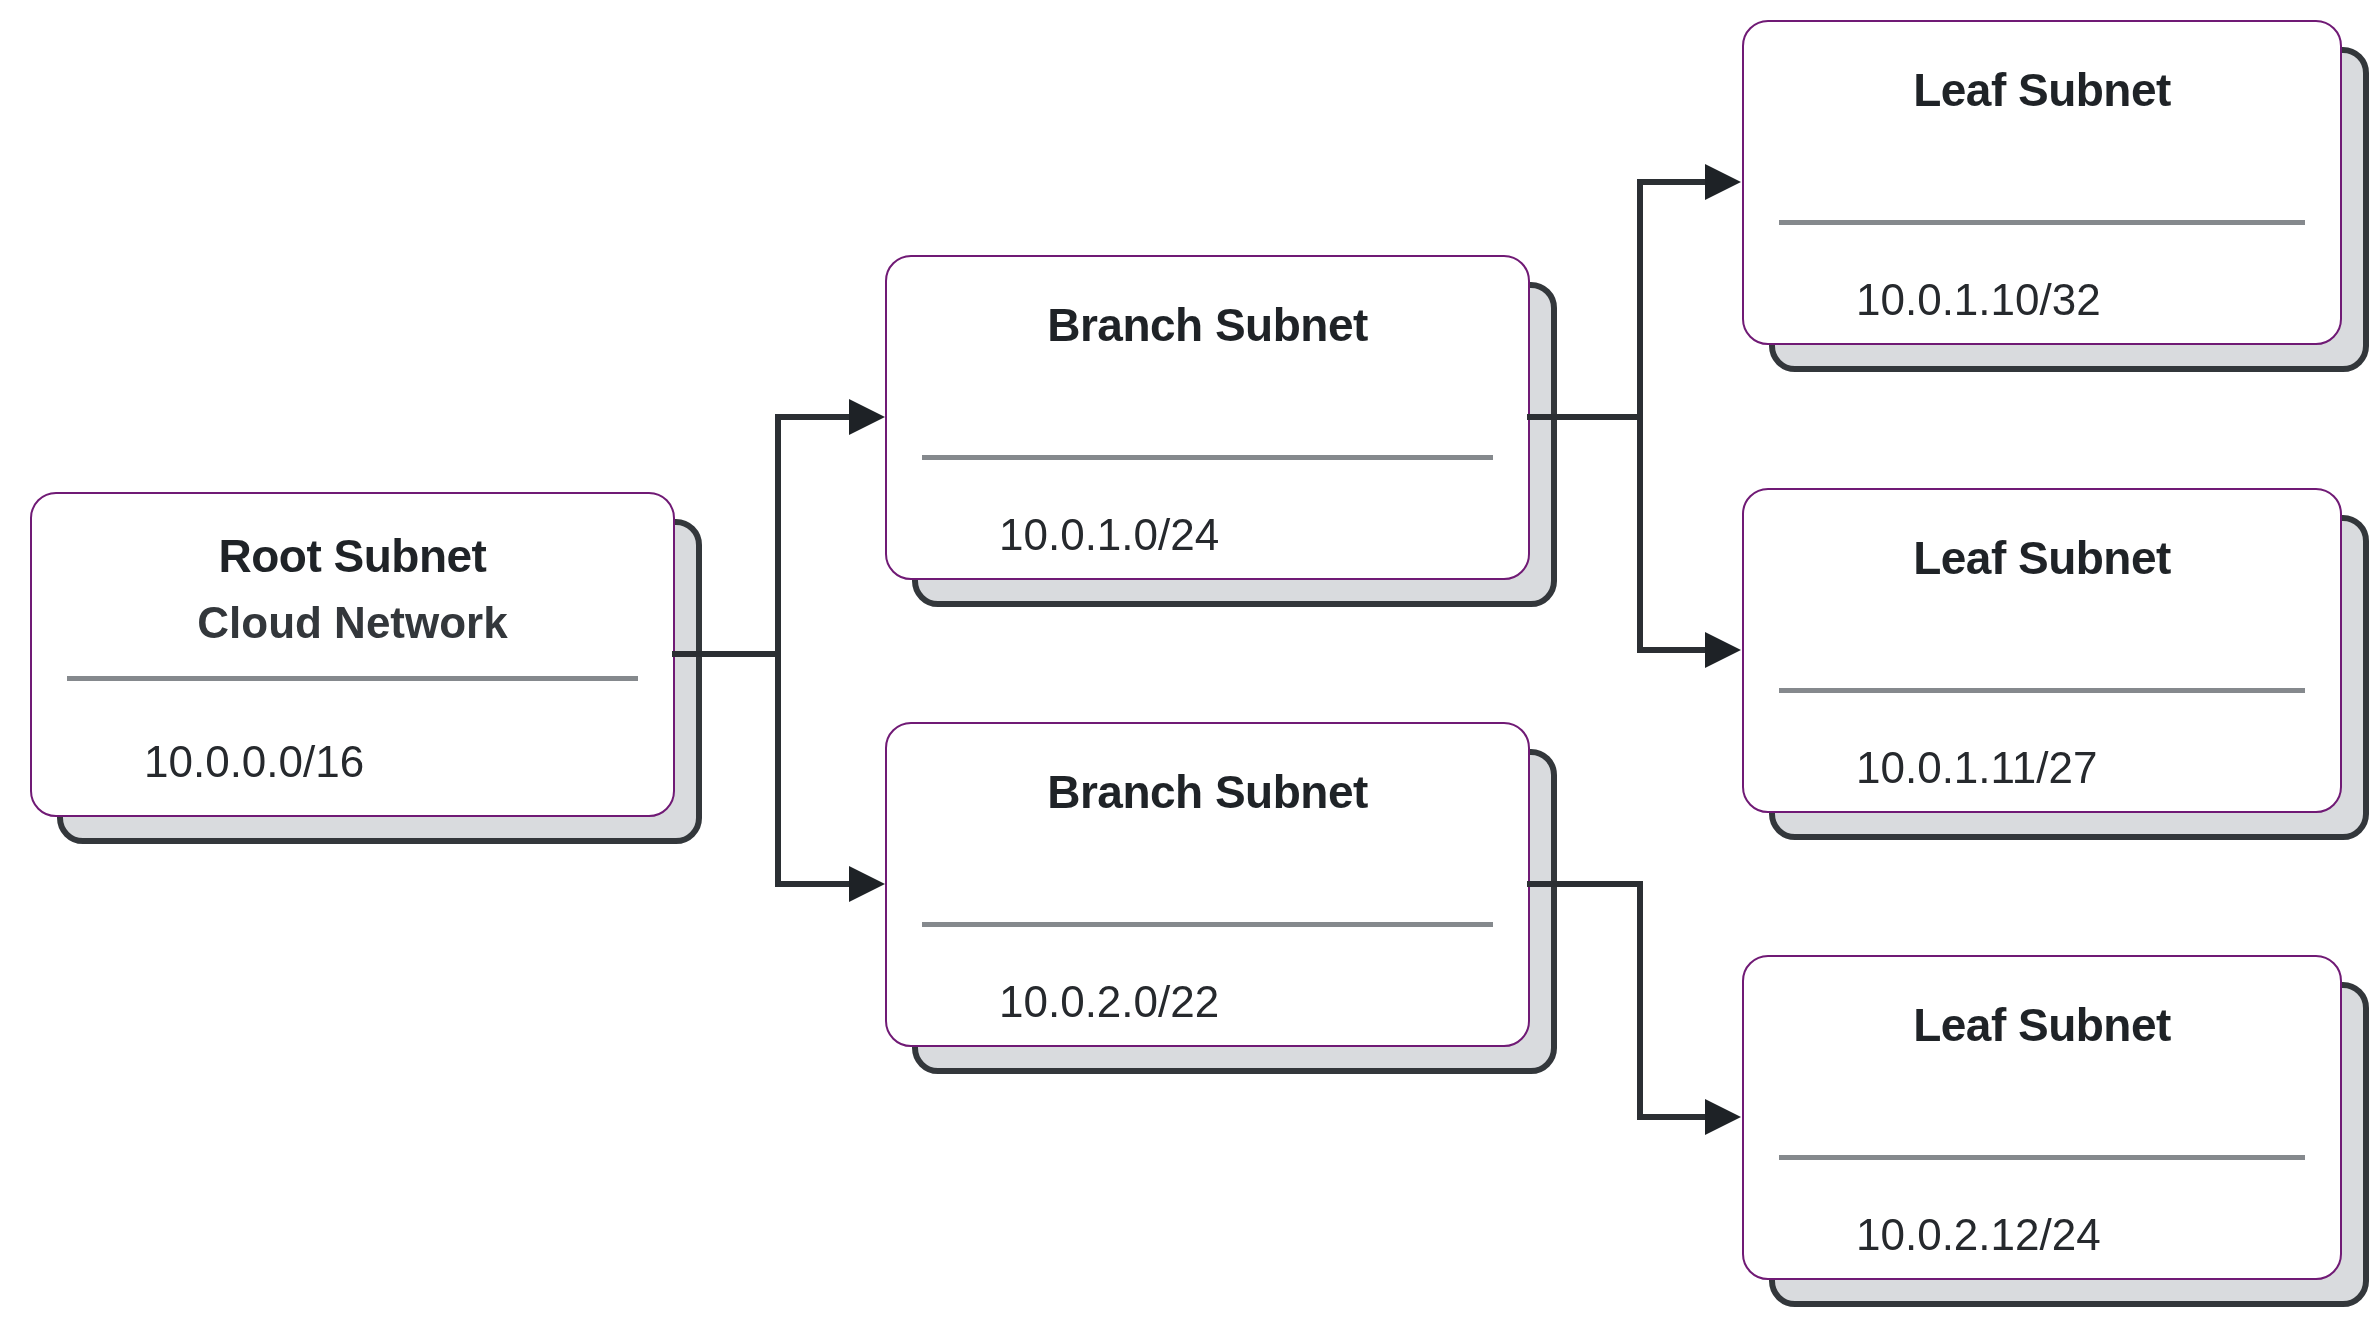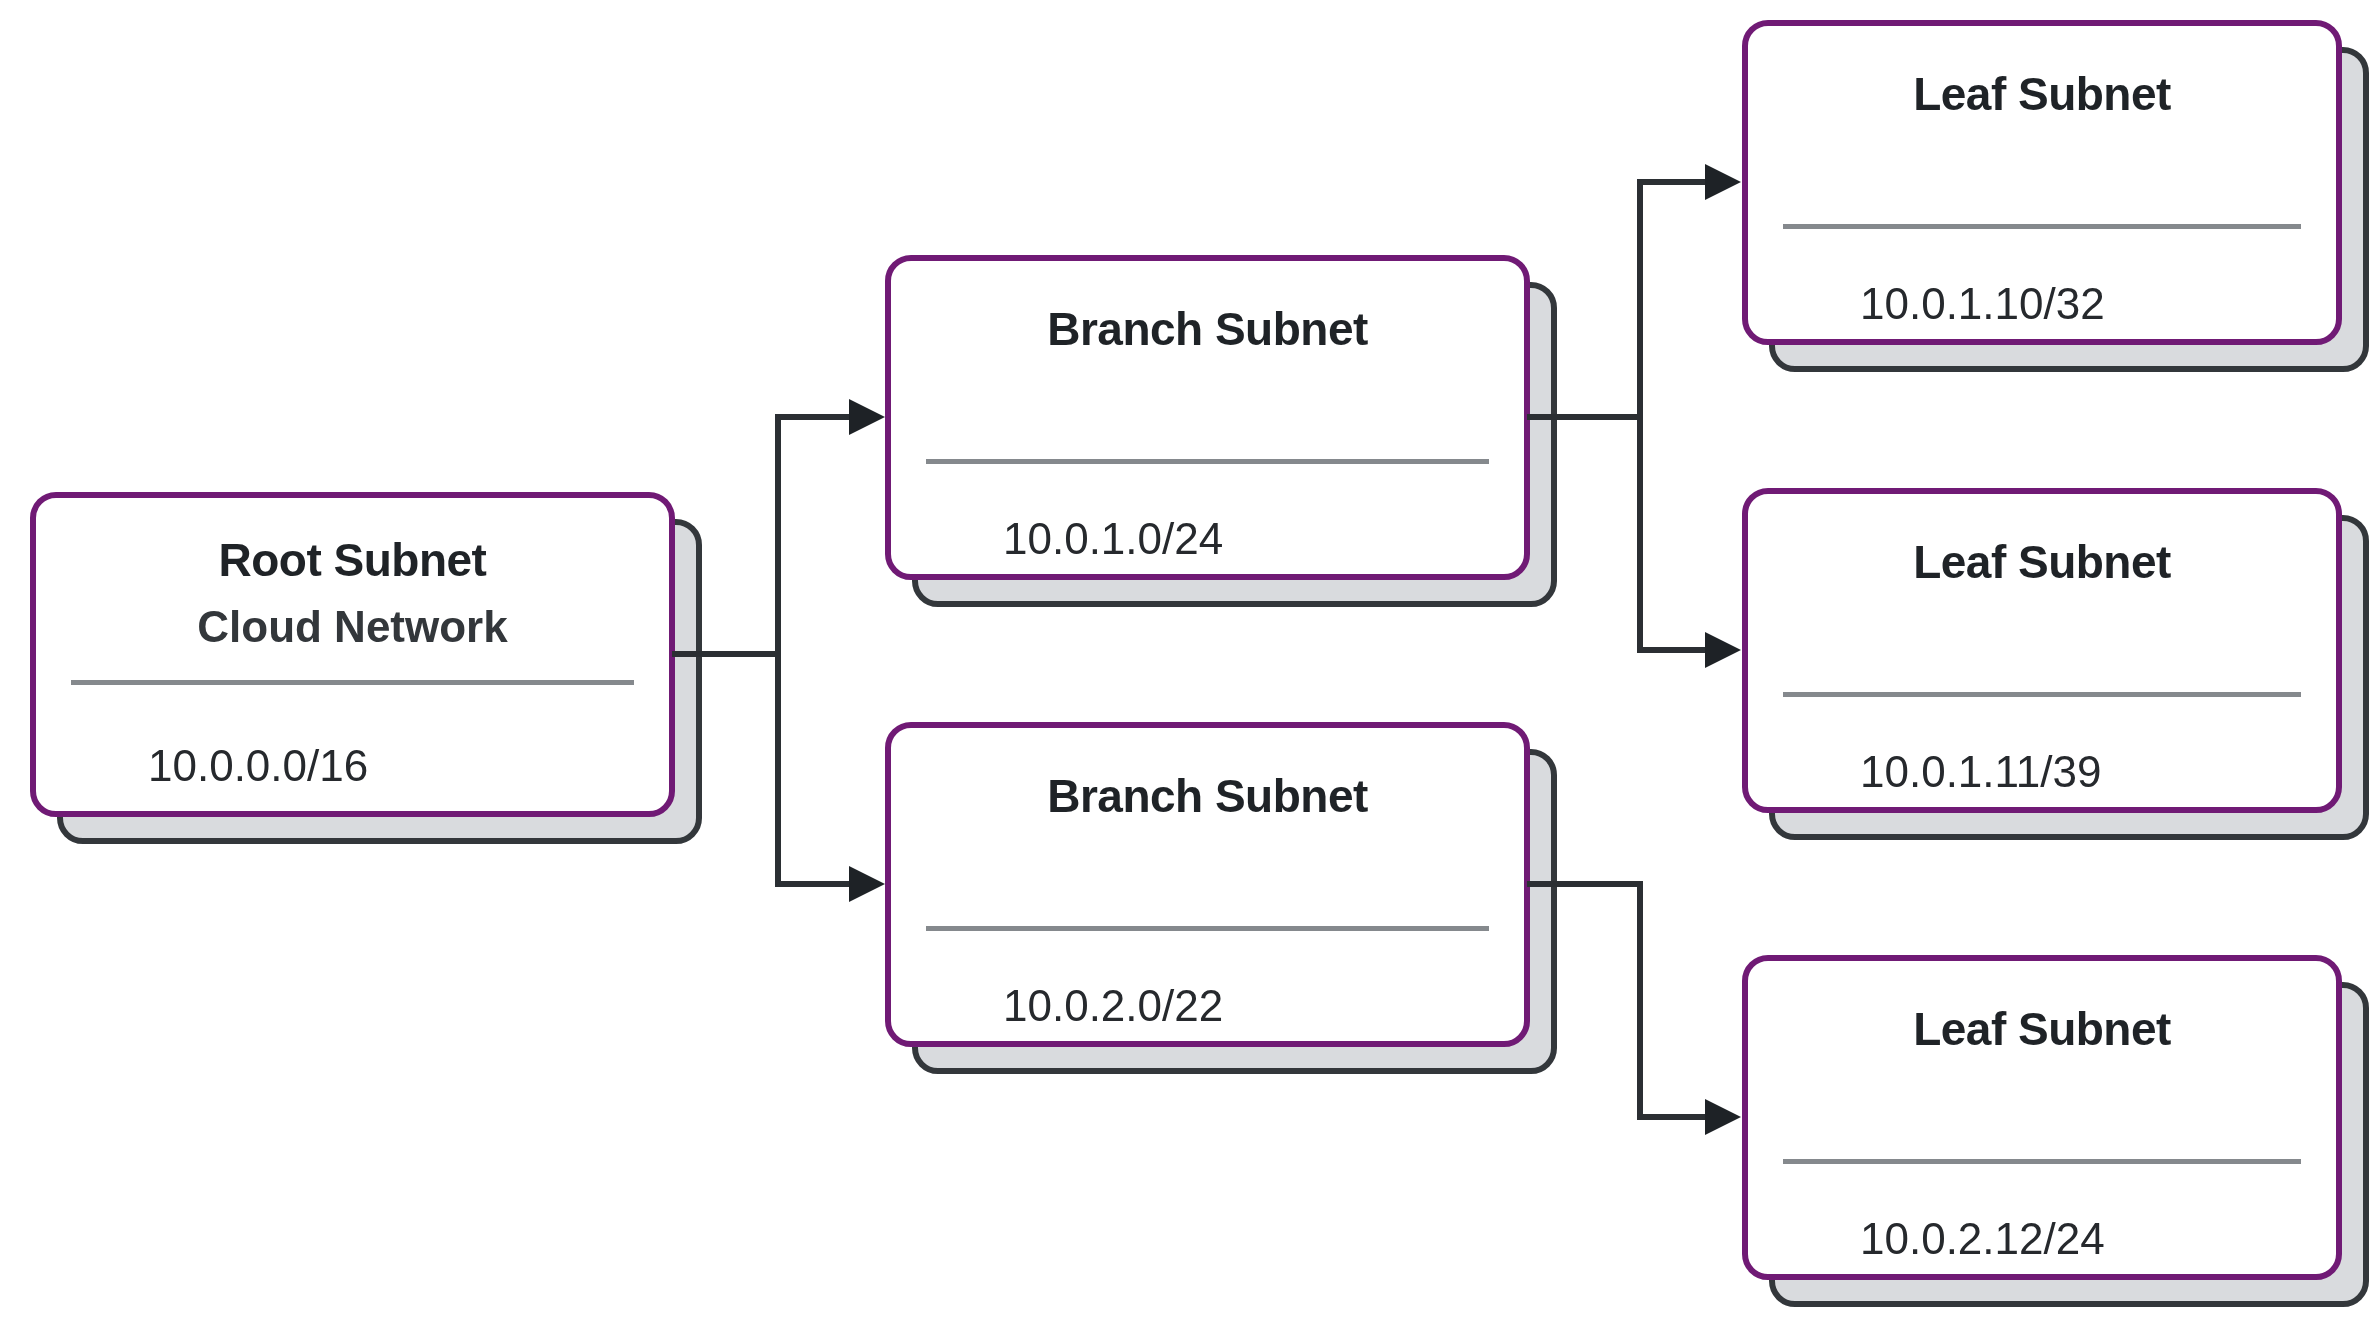--- a/index.html
+++ b/index.html
@@ -24,21 +24,21 @@
     box-sizing: border-box;
     background: #d9dbde;
     border: 6px solid #33373b;
     border-radius: 26px;
   }
   .card .face {
     position: absolute; left: 0; top: 0;
     width: 645px; height: 325px;
     box-sizing: border-box;
     background: #ffffff;
-    border: 6px solid #701a75;
+    border: 2px solid #701a75;
     border-radius: 26px;
   }
   .card.narrow .shadow, .card.narrow .face { width: 600px; }
 
   .node-title {
     position: absolute; top: 40px; left: 0; right: 0;
     text-align: center;
     font-weight: 700; font-size: 46px; line-height: 56px;
     letter-spacing: -0.5px;
     color: #1f2327;
@@ -122,21 +122,21 @@
       <div class="node-divider"></div>
       <div class="node-cidr">10.0.1.10/32</div>
     </div>
   </div>
 
   <div class="card narrow" id="card-leaf2">
     <div class="shadow"></div>
     <div class="face">
       <div class="node-title">Leaf Subnet</div>
       <div class="node-divider"></div>
-      <div class="node-cidr">10.0.1.11/39</div>
+      <div class="node-cidr">10.0.1.11/27</div>
     </div>
   </div>
 
   <div class="card narrow" id="card-leaf3">
     <div class="shadow"></div>
     <div class="face">
       <div class="node-title">Leaf Subnet</div>
       <div class="node-divider"></div>
       <div class="node-cidr">10.0.2.12/24</div>
     </div>

